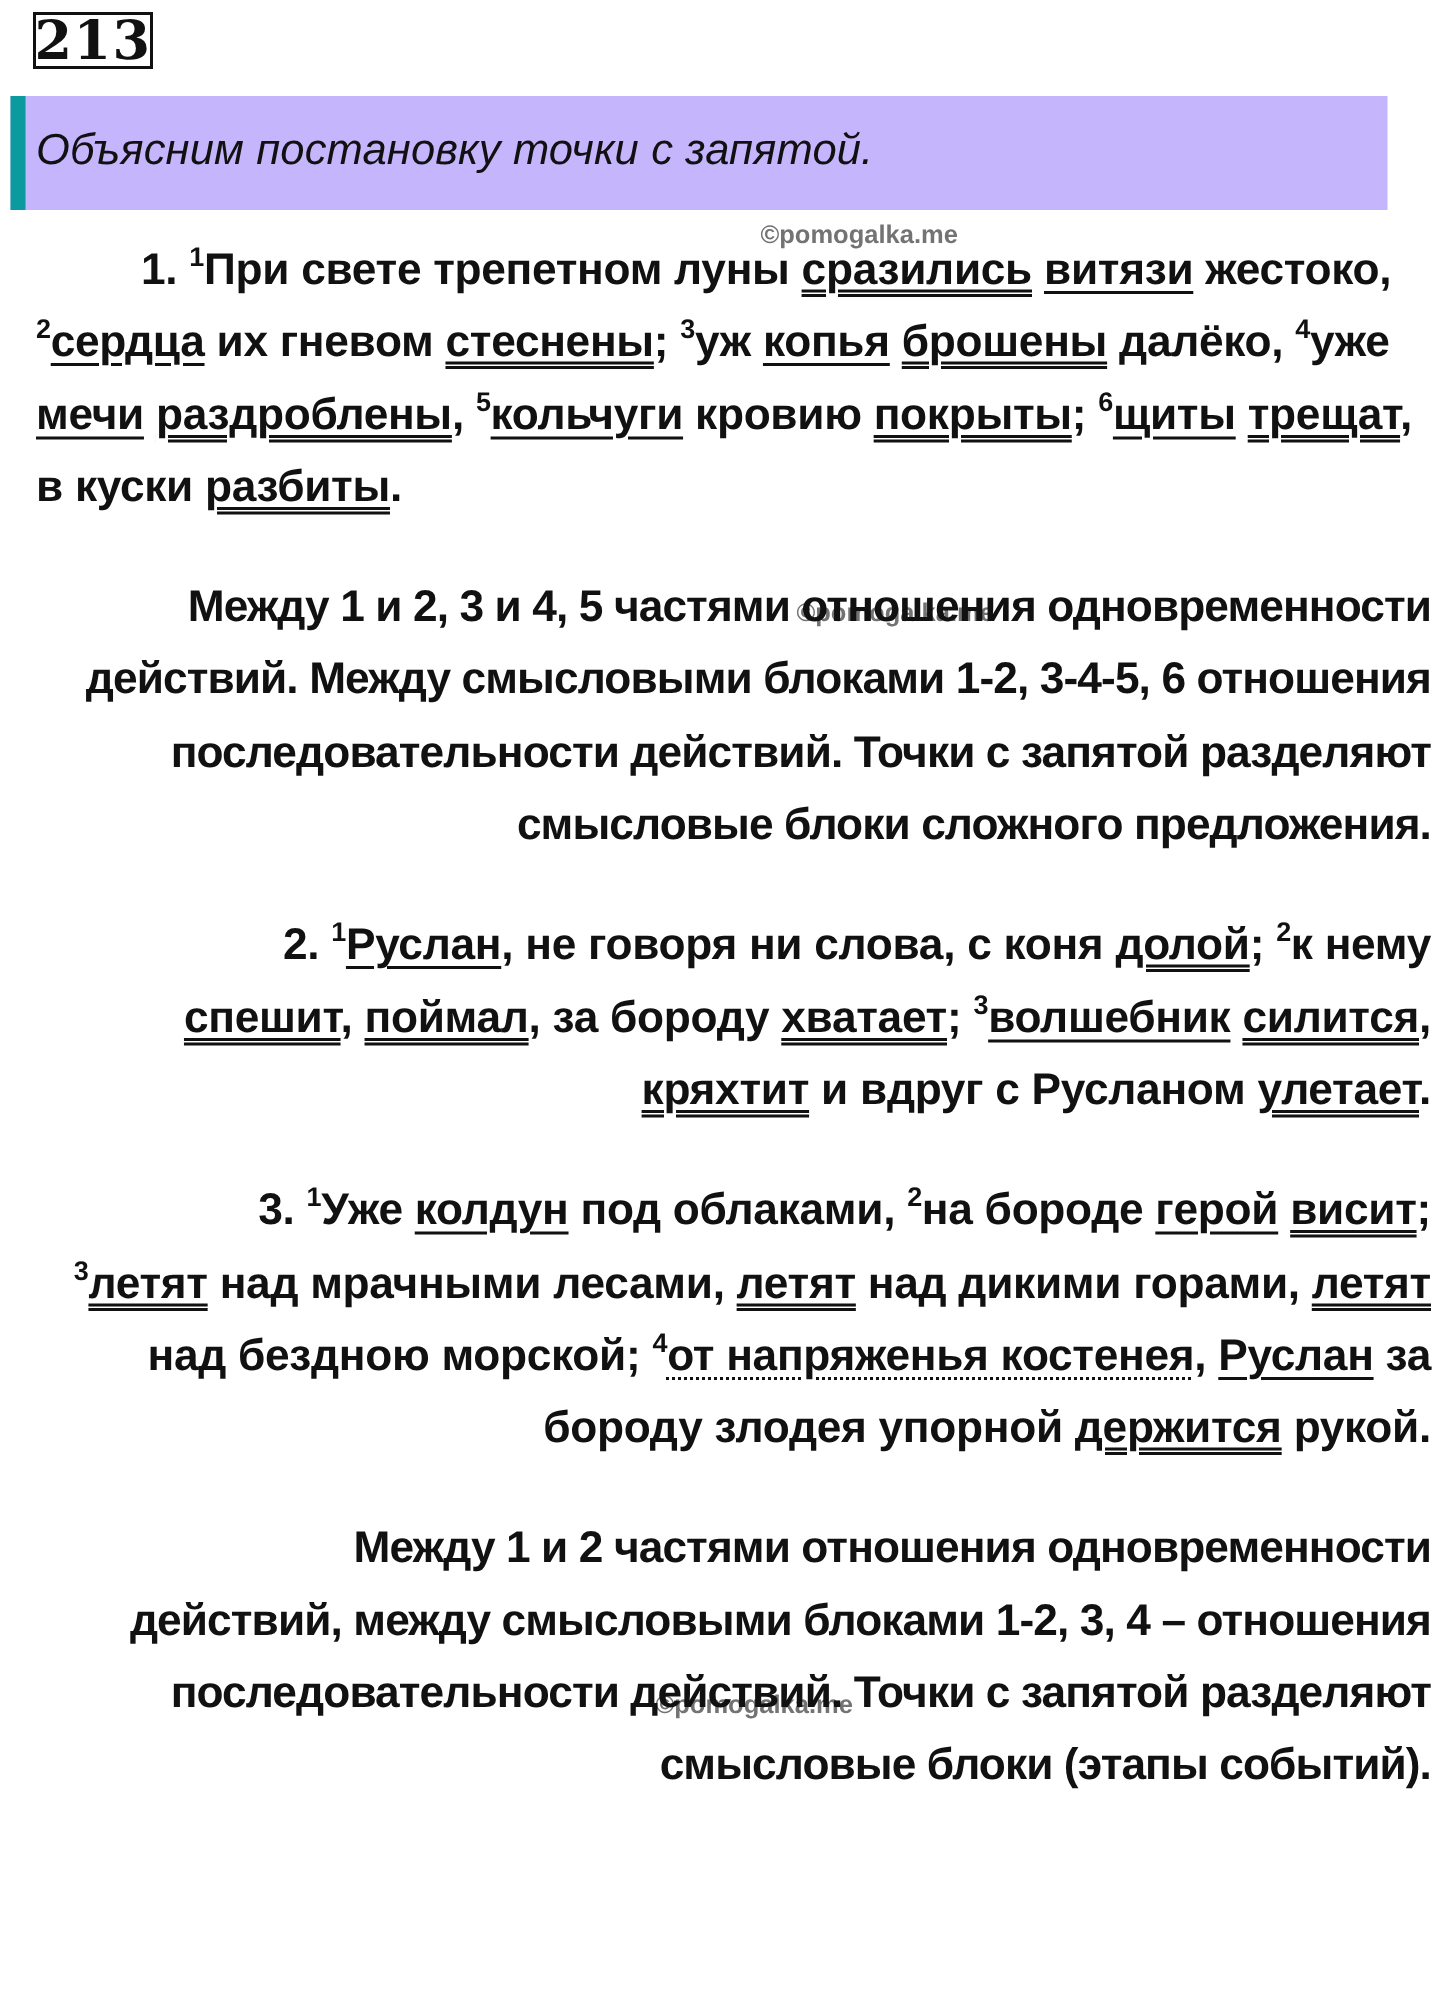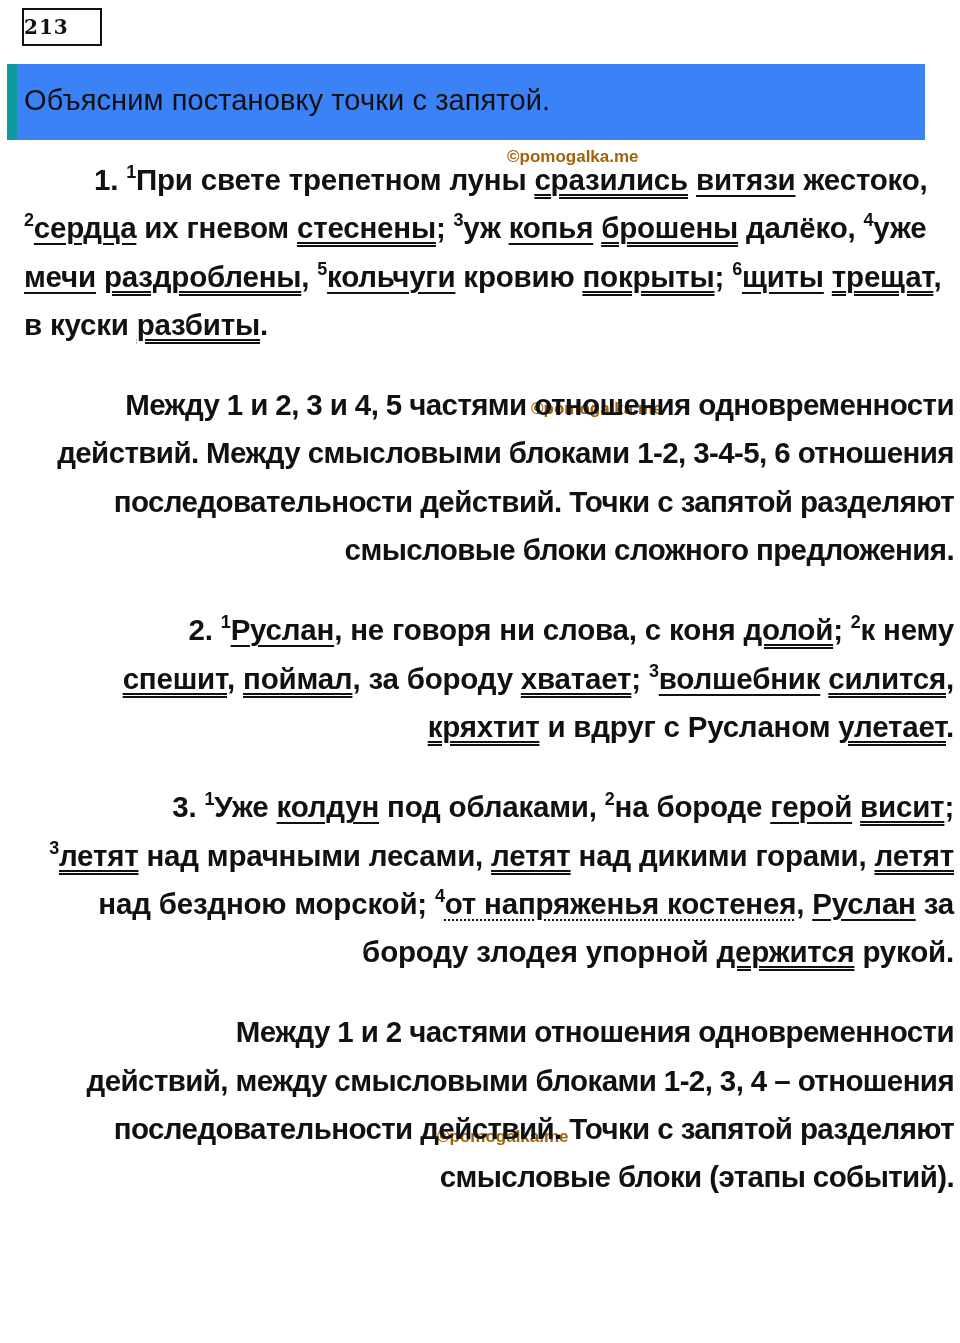--- a/index.html
+++ b/index.html
@@ -4,48 +4,48 @@
   <style>
     html, body { margin: 0; padding: 0; background: #ffffff; }
     body {
       width: 960px; height: 1343px; position: relative; overflow: hidden;
       font-family: "Liberation Sans", "DejaVu Sans", sans-serif;
       color: #111111;
     }
     .task-number {
       position: absolute; left: 22px; top: 8px;
       width: 80px; height: 38px; box-sizing: border-box;
-      border: 2px solid #111; display: flex; align-items: center; 
-      font-family: "DejaVu Serif", "Liberation Serif", serif; font-weight: bold; font-size: 20px;
+      border: 2px solid #111; display: flex; align-items: center; justify-content: center;
+      font-family: "DejaVu Serif", "Liberation Serif", serif; font-weight: bold; font-size: 36px;
       letter-spacing: 1px;
     }
     .header-band {
       position: absolute; left: 7px; top: 64px; width: 918px; height: 76px;
-      background: #3b82f6; box-sizing: border-box;
+      background: #c4b5fd; box-sizing: border-box; font-style: italic;
     }
     .header-band .accent {
       position: absolute; left: 0; top: 0; width: 10px; height: 100%; background: #0b9a9e;
     }
     .header-band .title {
       position: absolute; left: 17px; top: 20px; font-size: 29px; letter-spacing: 0.1px;
     }
     .content {
       position: absolute; left: 24px; top: 156px; width: 930px;
       font-size: 29.5px; line-height: 48.3px; letter-spacing: -0.2px; font-weight: bold;
     }
     .para { margin: 0; text-indent: 70px; }
     .para + .para { margin-top: 32px; text-align: right; }
     .explain { font-stretch: condensed; letter-spacing: -0.6px; }
     sup { font-size: 18px; line-height: 0; vertical-align: 12px; }
     .subj { text-decoration: underline; text-decoration-thickness: 2px; text-underline-offset: 5px; }
     .pred { text-decoration: underline double; text-decoration-thickness: 1.5px; text-underline-offset: 4px; }
     .circ { text-decoration: underline dotted; text-decoration-thickness: 2px; text-underline-offset: 6px; }
     .watermark {
       position: absolute; font-family: "Liberation Sans", sans-serif; font-weight: bold;
-      font-size: 17px; color: #a16207; letter-spacing: 0;
+      font-size: 17px; color: #737373; letter-spacing: 0;
     }
   </style>
 </head>
 <body>
 
 <div class="task-number">
   <span>213</span>
 </div>
 
 <div class="header-band">

